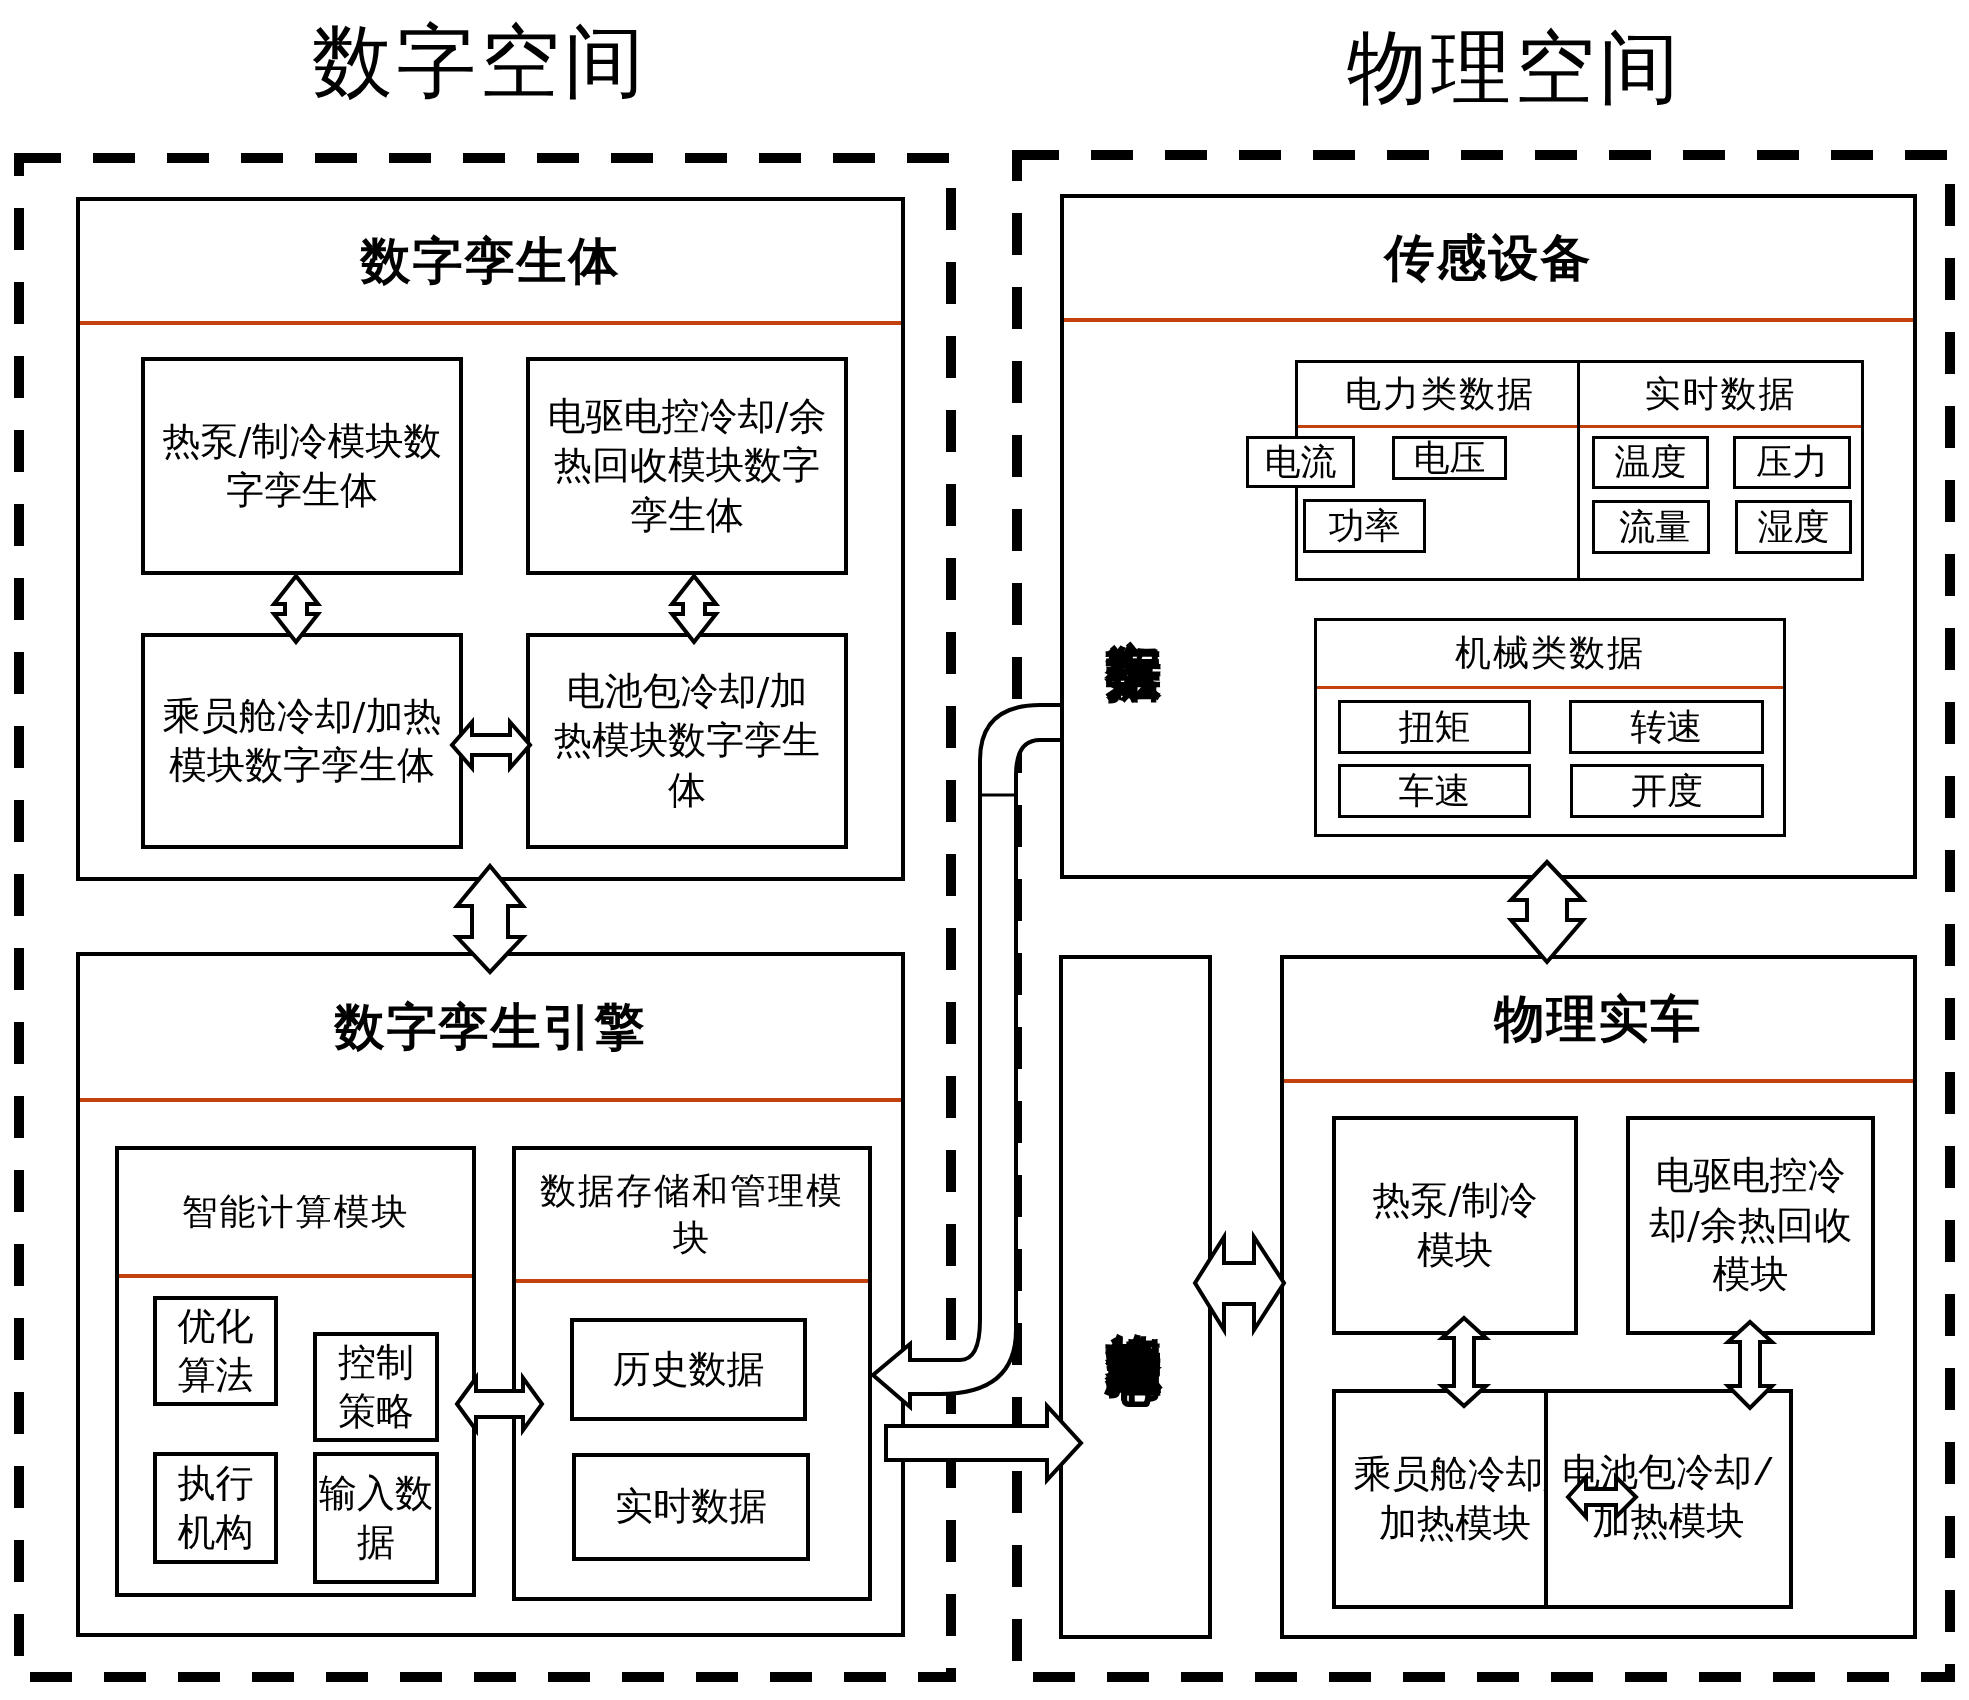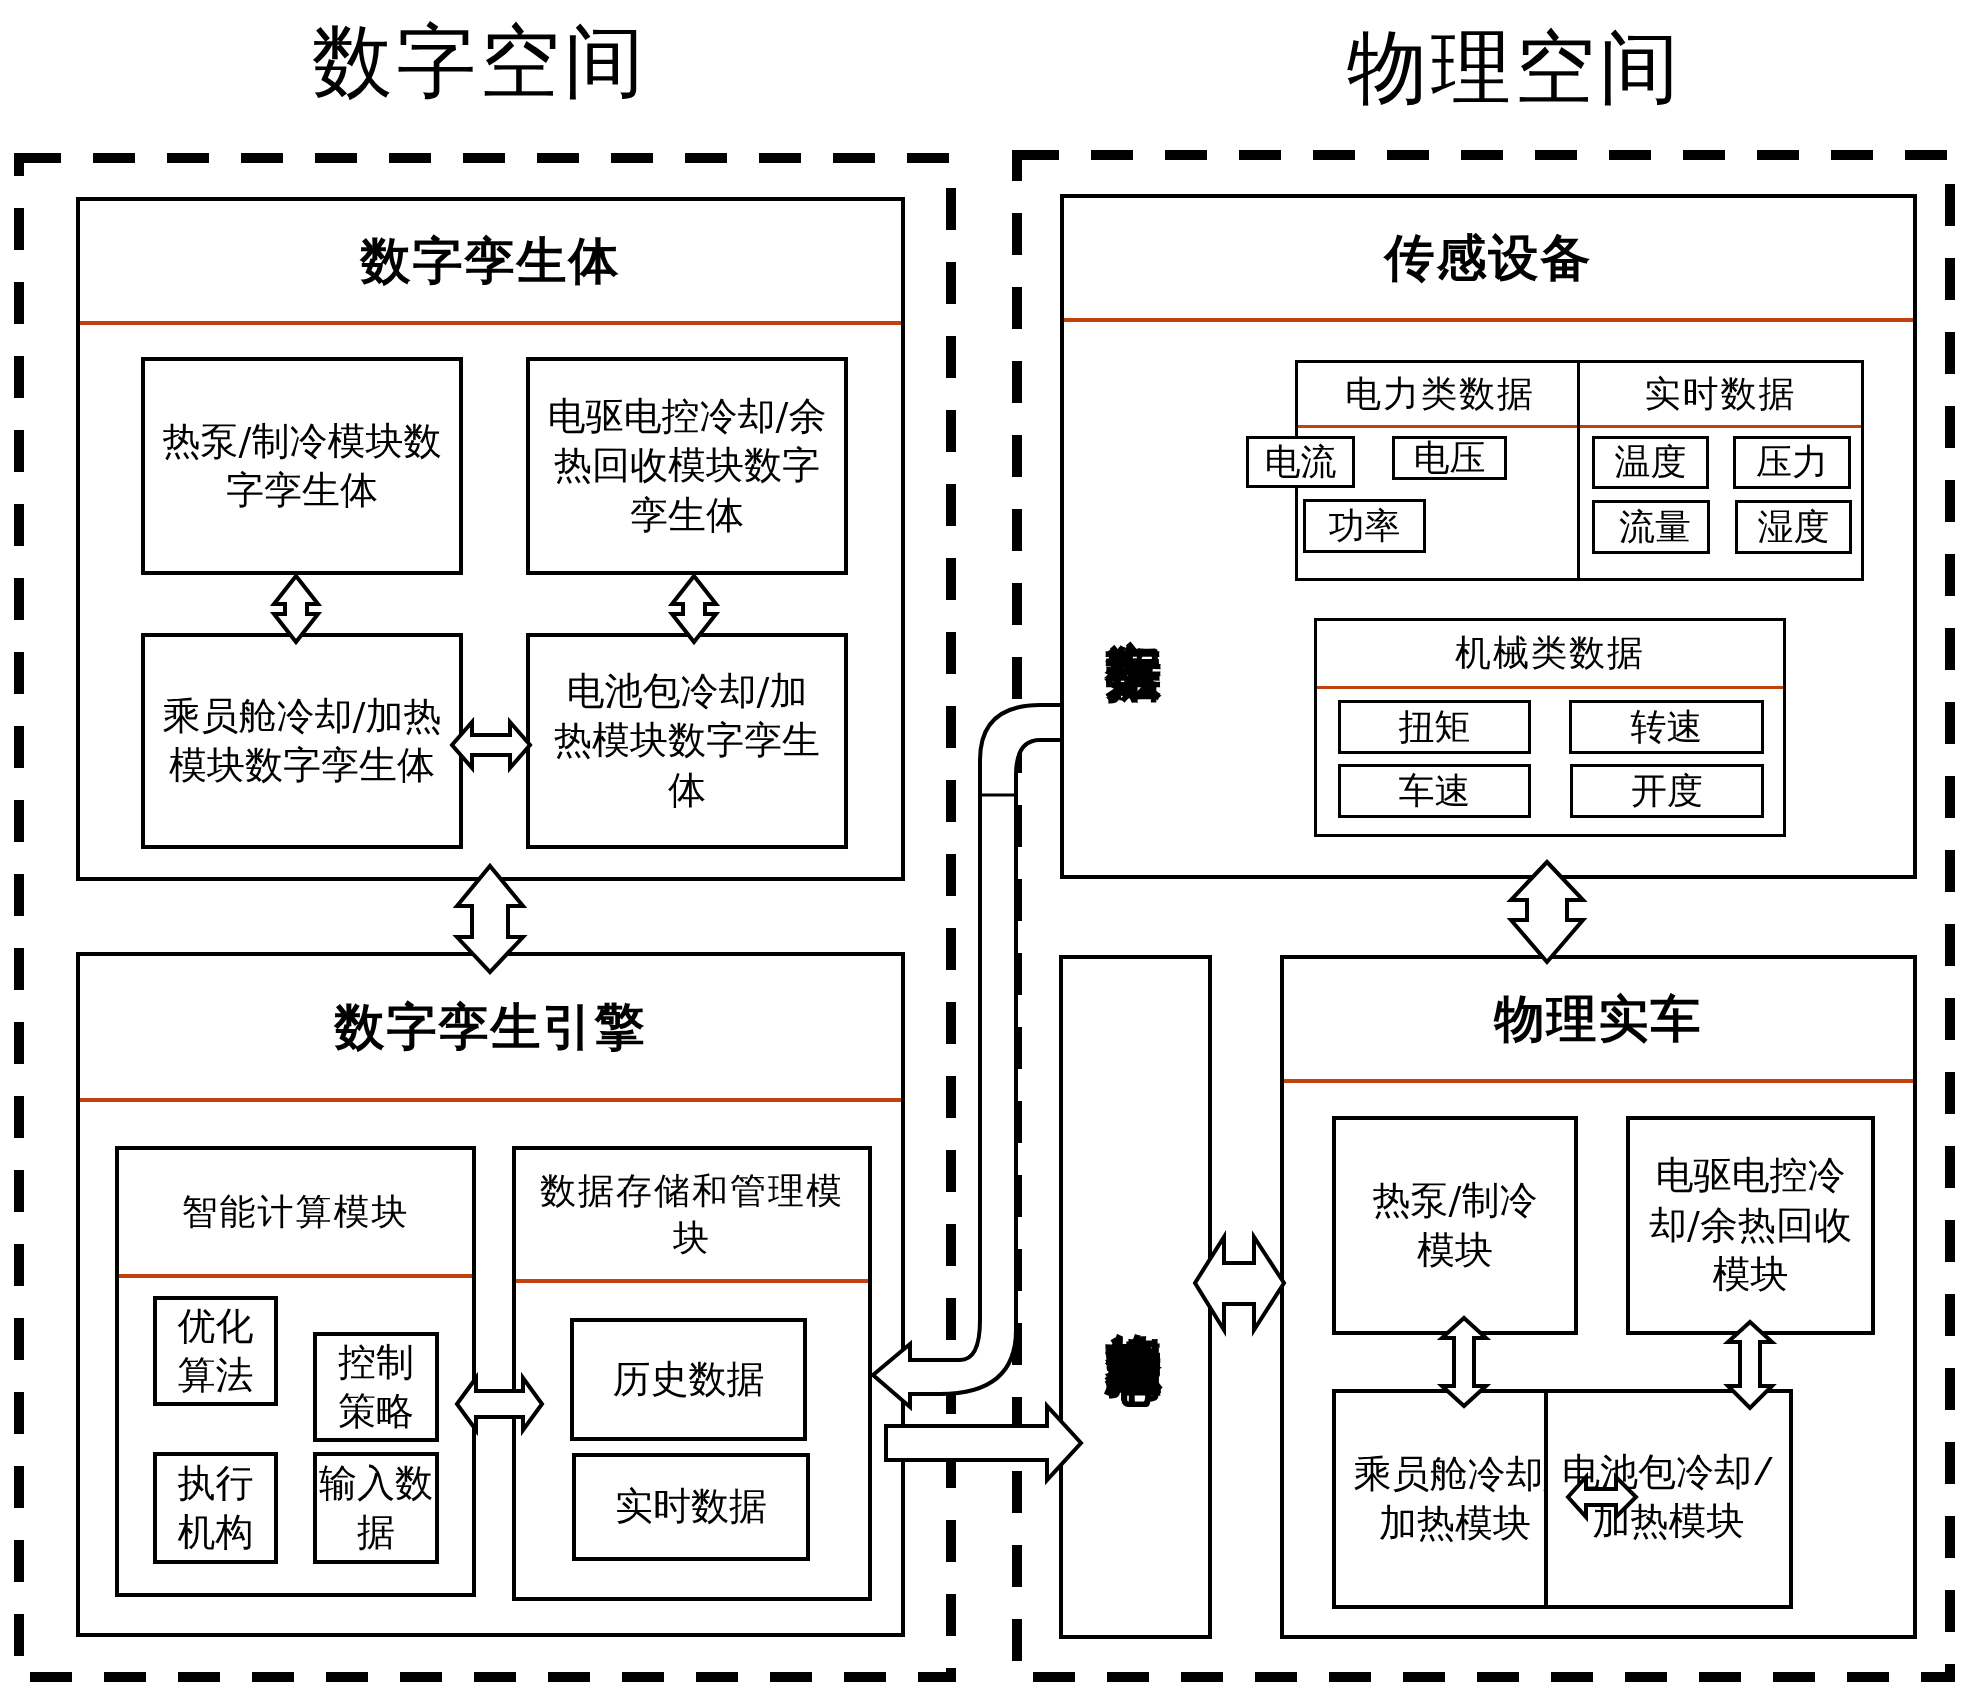--- a/index.html
+++ b/index.html
@@ -37,26 +37,26 @@
 
 <div class="box" style="left:76px;top:952px;width:829px;height:685px;">
   <div class="hdr t48" style="height:142px;">数字孪生引擎</div>
 </div>
 <div class="box" style="left:115px;top:1146px;width:361px;height:451px;">
   <div class="hdr t36" style="height:124px;font-weight:400;">智能计算模块</div>
 </div>
 <div class="box center t40" style="left:153px;top:1296px;width:125px;height:110px;padding:4px;">优化算法</div>
 <div class="box center t40" style="left:313px;top:1296px;width:126px;height:110px;padding:4px;margin-top:36px;">控制策略</div>
 <div class="box center t40" style="left:153px;top:1452px;width:125px;height:112px;padding:4px;">执行机构</div>
-<div class="box center t40" style="left:313px;top:1452px;width:126px;height:112px;padding:0;">输入数据</div>
+<div class="box center t40" style="left:313px;top:1452px;width:126px;height:132px;padding:0;">输入数据</div>
 
 <div class="box" style="left:512px;top:1146px;width:360px;height:455px;">
   <div class="hdr t36" style="height:129px;font-weight:400;padding:0 20px;text-align:center;">数据存储和管理模块</div>
 </div>
-<div class="box center t40" style="left:570px;top:1318px;width:237px;height:123px;">历史数据</div>
+<div class="box center t40" style="left:570px;top:1318px;width:237px;height:103px;">历史数据</div>
 <div class="box center t40" style="left:572px;top:1453px;width:238px;height:108px;">实时数据</div>
 
 <div class="box" style="left:1060px;top:194px;width:857px;height:685px;">
   <div class="hdr t48" style="height:120px;">传感设备</div>
 </div>
 <div class="abs vert center" style="left:1100px;top:420px;width:70px;height:360px;font-size:56px;font-weight:700;">实车运行数据</div>
 
 <div class="box thin" style="left:1295px;top:360px;width:290px;height:221px;text-decoration:underline;">
   <div class="hdr t36" style="height:62px;font-weight:400;border-bottom-width:3px;">电力类数据</div>
 </div>

